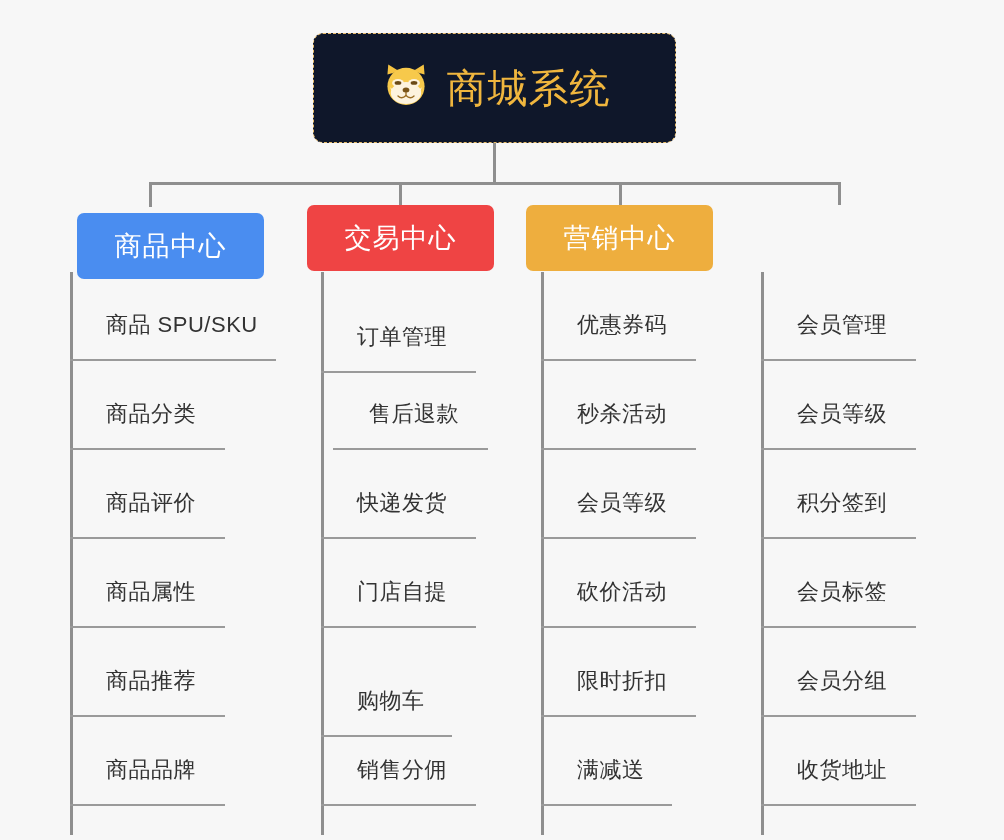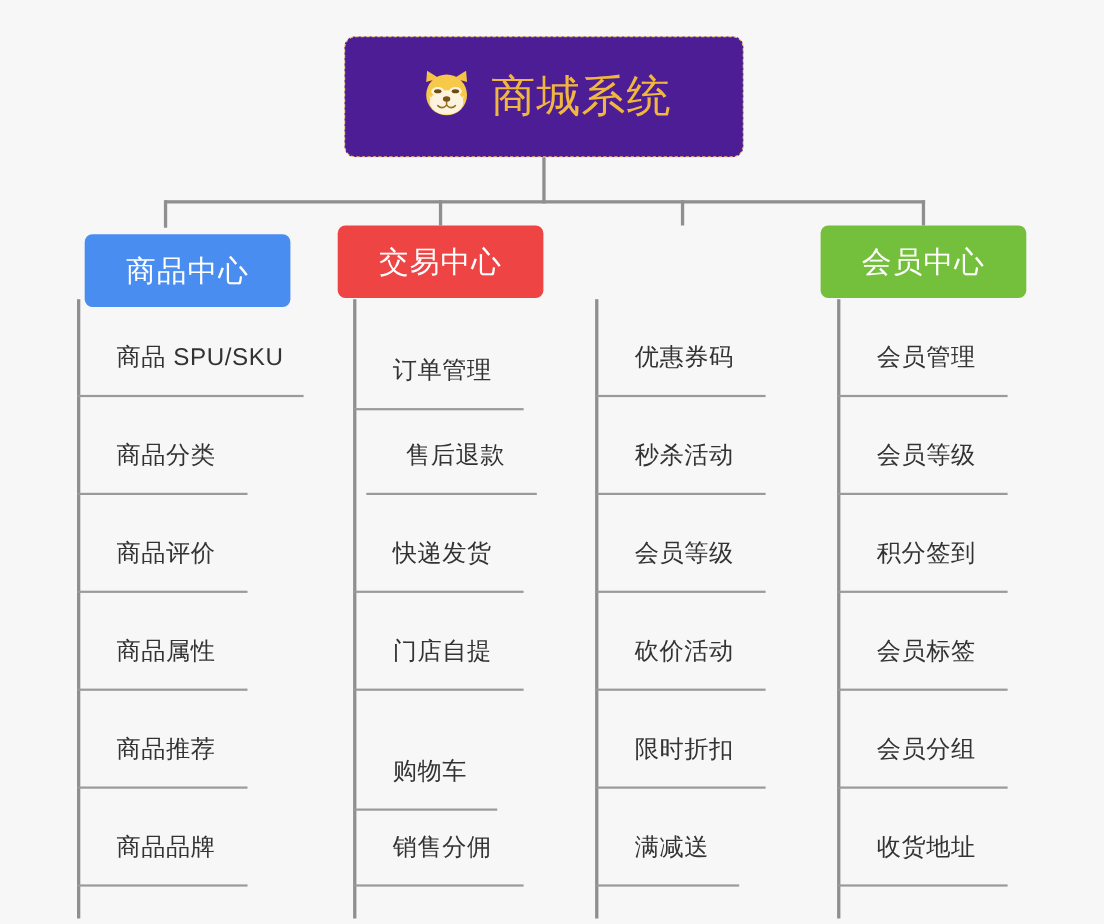--- a/index.html
+++ b/index.html
@@ -24,21 +24,21 @@
   }
 
   
   .root-node {
     position: absolute;
     left: 313px;
     top: 33px;
     width: 363px;
     height: 110px;
     box-sizing: border-box;
-    background: #4c1d95;
+    background: #0f172a;
     border: 1px dashed #e9bd6b;
     border-radius: 10px;
     display: flex;
     align-items: center;
     justify-content: center;
     gap: 14px;
   }
   .root-emoji {
     width: 54px;
     height: 54px;
@@ -150,22 +150,22 @@
   <div class="conn conn-v" style="left: 399px; top: 182px; height: 23px; background: rgb(143, 143, 143);"></div>
   <div class="conn conn-v" style="left: 619px; top: 182px; height: 23px; background: rgb(143, 143, 143);"></div>
   <div class="conn conn-v" style="left: 838px; top: 182px; height: 23px; background: rgb(143, 143, 143);"></div>
 
   <div class="cat-box" style="left: 57px; top: 213px; background: rgb(74, 141, 240); margin-left: 20px;">
     <span>商品中心</span>
   </div>
   <div class="cat-box" style="left: 307px; top: 205px; background: #ef4444;">
     <span>交易中心</span>
   </div>
-  <div class="cat-box" style="left: 746px; top: 205px; background: rgb(116, 192, 60);">
-    <span>会员中心</span>
+  <div class="cat-box" style="left: 526px; top: 205px; background: rgb(238, 174, 62);">
+    <span>营销中心</span>
   </div>
 
   <div class="leaf-col" style="left:70px;">
     <div class="leaf-spine" style="height: 563px; background: rgb(143, 143, 143);"></div>
     <div class="leaf-item" style="top:0px;   width:206px;">
       <span class="leaf-label">商品 SPU/SKU</span>
       </div>
     <div class="leaf-item" style="top:89px;  width:155px;">
       <span class="leaf-label">商品分类</span>
       </div>

